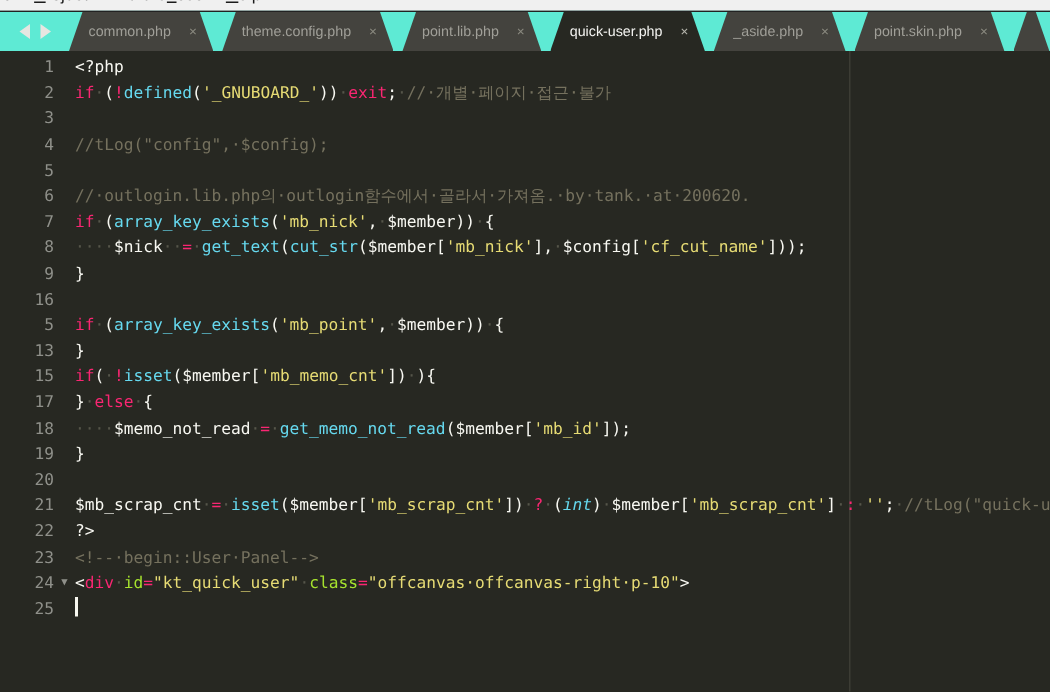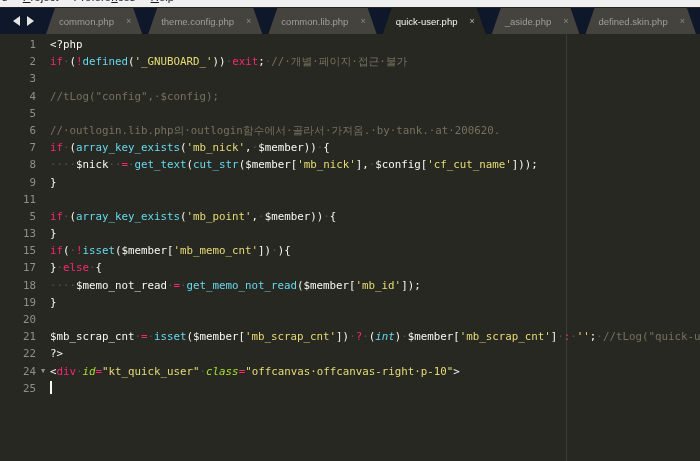--- a/index.html
+++ b/index.html
@@ -4,21 +4,21 @@
 <style>
   html,body{margin:0;padding:0;width:700px;height:461px;overflow:hidden;background:#272822;
     font-family:"Liberation Sans",sans-serif;}
   
   .menubar{height:7px;background:#f0f0f0;overflow:hidden;position:relative;}
   .menubar-inner{position:absolute;top:-9px;left:2px;white-space:nowrap;
     font-size:11.5px;color:#1b1b1b;}
   .menu-item{display:inline-block;margin-right:15px;}
   .menu-item .mn{text-decoration:underline;}
   
-  .tabbar{height:26px;background:#0f172a;border-top:1px solid #222;display:flex;
+  .tabbar{height:26px;background:#5eead4;border-top:1px solid #222;display:flex;
     align-items:stretch;overflow:hidden;}
   .tab-arrows{flex:0 0 46px;display:flex;align-items:center;justify-content:center;gap:7px;}
   .arrow{width:0;height:0;border-top:5px solid transparent;border-bottom:5px solid transparent;}
   .arrow.left{border-right:7px solid #e6e6e1;}
   .arrow.right{border-left:7px solid #e6e6e1;}
   .tabs{display:flex;align-items:stretch;gap:6px;overflow:hidden;flex:1;}
   .tab{flex:0 0 auto;display:flex;align-items:center;white-space:nowrap;
     padding:0 11px 0 13px;background:#44433e;color:#a09f98;font-size:9.5px;
     clip-path:polygon(9px 0,calc(100% - 9px) 0,100% 100%,0 100%);}
   .tab.active{background:#272822;color:#f4f4f1;justify-content:flex-end;}
@@ -29,21 +29,21 @@
     font-family:"DejaVu Sans Mono","Liberation Mono",monospace;font-size:10.8px;
     line-height:17.2px;padding-top:2px;}
   .ruler{position:absolute;left:566px;top:0;bottom:0;width:1px;background:#3c3c34;}
   .code-line{display:flex;height:17.2px;position:relative;z-index:1;}
   .gutter{flex:0 0 50px;display:flex;}
   .lnum{width:36px;text-align:right;color:#8f908a;}
   .fold{width:14px;text-align:center;color:#8f908a;font-size:7px;line-height:17.2px;}
   .src{white-space:pre;flex:1;}
   .tk-k{color:#f92672}.tk-f{color:#66d9ef}.tk-fi{color:#66d9ef;font-style:italic}
   .tk-s{color:#e6db74}.tk-c{color:#75715e}.tk-w{color:#f8f8f2}
-  .tk-d{color:#55554a}.tk-a{color:#a6e22e;font-style:italic}
+  .tk-d{color:#55554a}.tk-a{color:#a6e22e;}
   .caret{display:inline-block;width:2px;height:13px;background:#f8f8f0;
     vertical-align:middle;margin-top:-2px;}
 </style>
 </head>
 <body>
 
 <div class="menubar">
   <div class="menubar-inner" id="menubar-items"><span class="menu-item">s</span><span class="menu-item"><span class="mn">P</span>roject</span><span class="menu-item">Prefere<span class="mn">n</span>ces</span><span class="menu-item"><span class="mn">H</span>elp</span></div>
 </div>
 
@@ -55,33 +55,33 @@
   <div class="tabs" id="tabs">
       <div class="tab">
         <span>common.php</span>
         <span class="close">×</span>
       </div>
       <div class="tab">
         <span>theme.config.php</span>
         <span class="close">×</span>
       </div>
       <div class="tab">
-        <span>common.lib.php</span>
+        <span>point.lib.php</span>
         <span class="close">×</span>
       </div>
       <div class="tab active">
         <span>quick-user.php</span>
         <span class="close">×</span>
       </div>
       <div class="tab">
         <span>_aside.php</span>
         <span class="close">×</span>
       </div>
       <div class="tab">
-        <span>defined.skin.php</span>
+        <span>point.skin.php</span>
         <span class="close">×</span>
       </div>
       <div class="tab"></div>
     </div>
 </div>
 
 <div class="editor" id="editor">
   <div class="ruler"></div>
   <div id="code-lines">
       <div class="code-line">
@@ -142,21 +142,21 @@
       </div>
       <div class="code-line">
         <span class="gutter">
           <span class="lnum">9</span>
           <span class="fold"></span>
         </span>
         <span class="src"><span class="tk-w">}</span></span>
       </div>
       <div class="code-line">
         <span class="gutter">
-          <span class="lnum">11</span>
+          <span class="lnum">16</span>
           <span class="fold"></span>
         </span>
         <span class="src"></span>
       </div>
       <div class="code-line">
         <span class="gutter">
           <span class="lnum">5</span>
           <span class="fold"></span>
         </span>
         <span class="src"><span class="tk-k">if</span><span class="tk-d">·</span><span class="tk-w">(</span><span class="tk-f">array_key_exists</span><span class="tk-w">(</span><span class="tk-s">'mb_point'</span><span class="tk-w">,</span><span class="tk-d">·</span><span class="tk-w">$member))</span><span class="tk-d">·</span><span class="tk-w">{</span></span>
@@ -209,20 +209,27 @@
           <span class="fold"></span>
         </span>
         <span class="src"><span class="tk-w">$mb_scrap_cnt</span><span class="tk-d">·</span><span class="tk-k">=</span><span class="tk-d">·</span><span class="tk-f">isset</span><span class="tk-w">($member[</span><span class="tk-s">'mb_scrap_cnt'</span><span class="tk-w">])</span><span class="tk-d">·</span><span class="tk-k">?</span><span class="tk-d">·</span><span class="tk-w">(</span><span class="tk-fi">int</span><span class="tk-w">)</span><span class="tk-d">·</span><span class="tk-w">$member[</span><span class="tk-s">'mb_scrap_cnt'</span><span class="tk-w">]</span><span class="tk-d">·</span><span class="tk-k">:</span><span class="tk-d">·</span><span class="tk-s">''</span><span class="tk-w">;</span><span class="tk-d">·</span><span class="tk-c">//tLog("quick-us</span></span>
       </div>
       <div class="code-line">
         <span class="gutter">
           <span class="lnum">22</span>
           <span class="fold"></span>
         </span>
         <span class="src"><span class="tk-w">?&gt;</span></span>
+      </div>
+      <div class="code-line">
+        <span class="gutter">
+          <span class="lnum">23</span>
+          <span class="fold"></span>
+        </span>
+        <span class="src"><span class="tk-c">&lt;!--·begin::User·Panel--&gt;</span></span>
       </div>
       <div class="code-line">
         <span class="gutter">
           <span class="lnum">24</span>
           <span class="fold">▼</span>
         </span>
         <span class="src"><span class="tk-w">&lt;</span><span class="tk-k">div</span><span class="tk-d">·</span><span class="tk-a">id</span><span class="tk-k">=</span><span class="tk-s">"kt_quick_user"</span><span class="tk-d">·</span><span class="tk-a">class</span><span class="tk-k">=</span><span class="tk-s">"offcanvas·offcanvas-right·p-10"</span><span class="tk-w">&gt;</span></span>
       </div>
       <div class="code-line">
         <span class="gutter">

